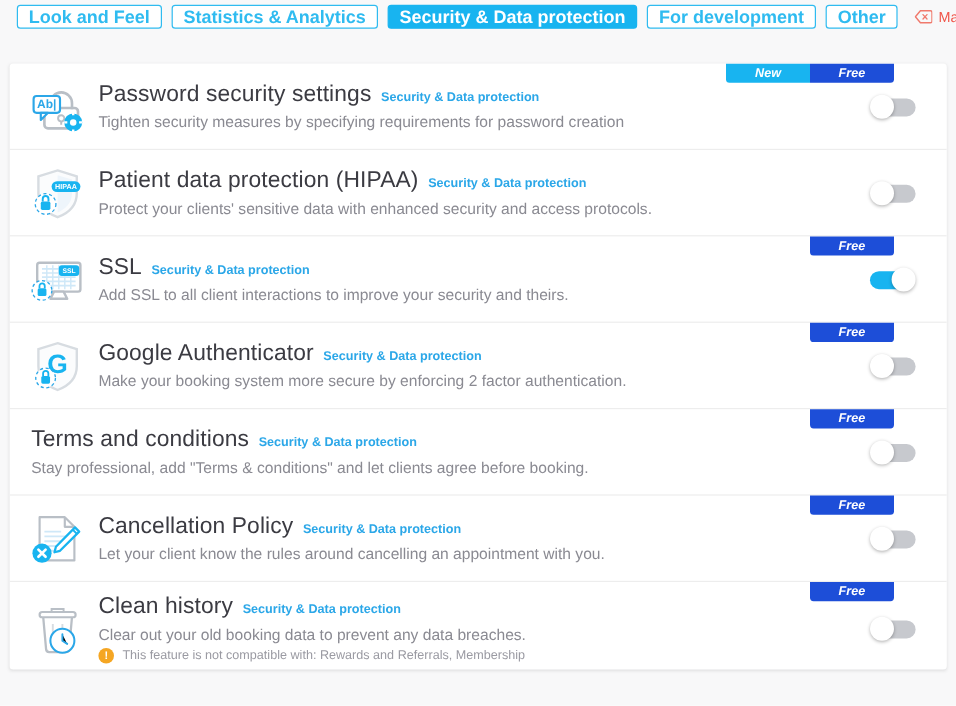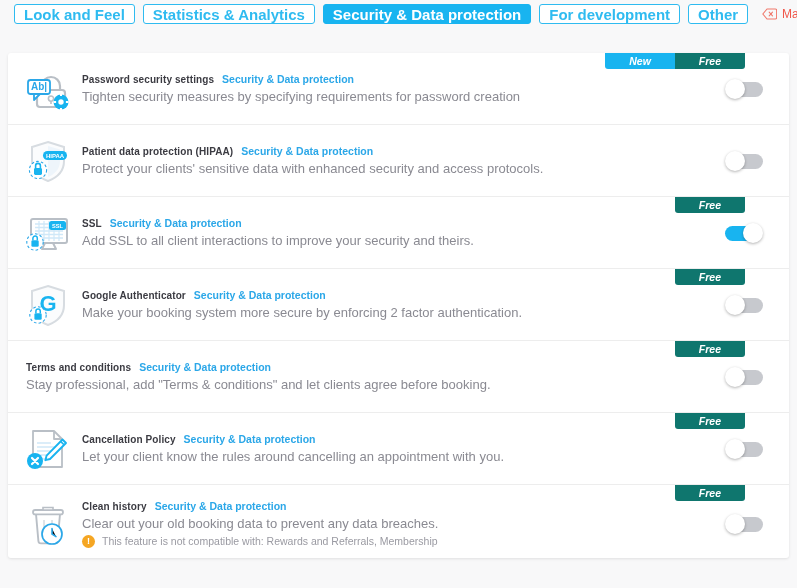--- a/index.html
+++ b/index.html
@@ -70,23 +70,23 @@
   .row:last-child { border-bottom: none; height: 77px; }
 
   .icon-wrap {
     width: 56px; height: 56px;
     flex: 0 0 56px;
     display: flex; align-items: center; justify-content: center;
   }
   .texts { padding-left: 6px; }
   .title-line { display: flex; align-items: baseline; gap: 8px; }
   .feat-title {
-    font-size: 10px;
+    font-size: 19px;
     color: #3b3b42;
-    font-weight: bold;
+    font-weight: normal;
     letter-spacing: .1px;
     text-align: center;
   }
   .feat-cat {
     font-size: 10.5px;
     font-weight: bold;
     color: #2ba7e8;
     cursor: pointer;
     white-space: nowrap;
   }
@@ -124,21 +124,21 @@
     display: flex; align-items: center; justify-content: center;
     font-size: 10.5px;
     font-weight: bold;
     font-style: italic;
     color: #ffffff;
     border-bottom-left-radius: 3px;
     border-bottom-right-radius: 3px;
     line-height: 1;
   }
   .badge.new  { background: #18b4f0; border-bottom-right-radius: 0; border-bottom-left-radius: 3px;}
-  .badge.free { background: #0f766e; border-bottom-left-radius: 0; border-bottom-right-radius: 3px;}
+  .badge.free { background: #1d4ed8; border-bottom-left-radius: 0; border-bottom-right-radius: 3px;}
   .badges.single .badge.free { border-bottom-left-radius: 3px; }
 
   
   .toggle {
     position: absolute;
     right: 26px; top: 50%;
     transform: translateY(-50%);
     width: 38px; height: 20px;
     cursor: pointer;
   }

